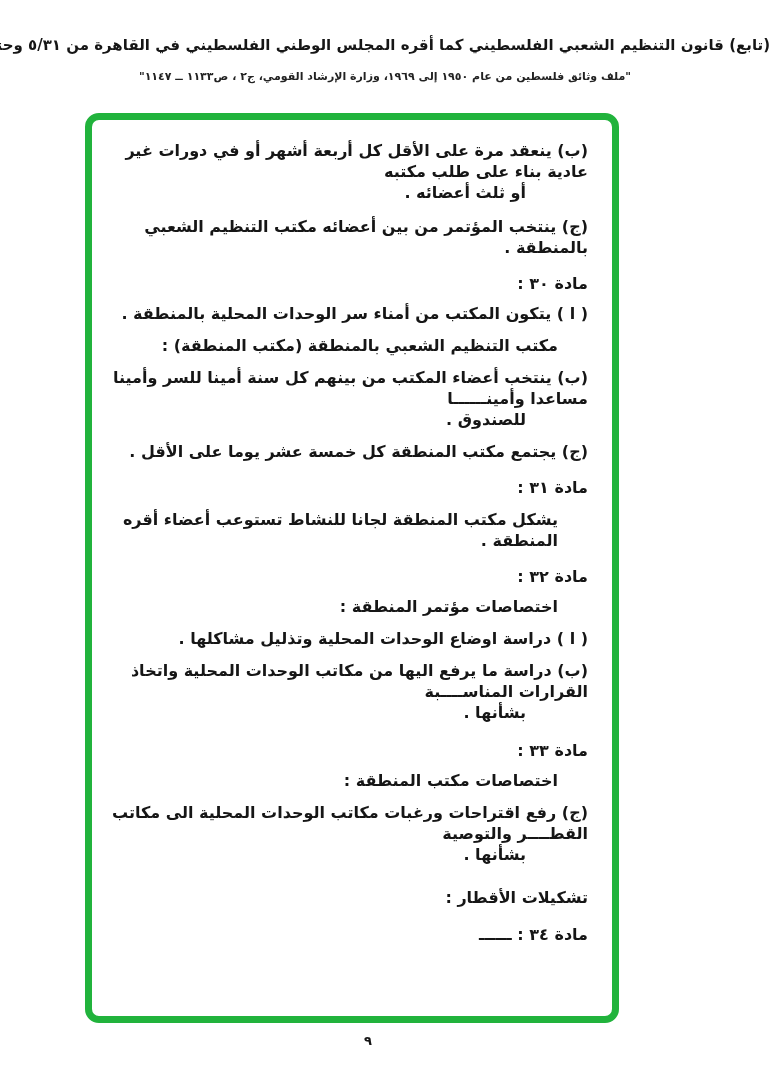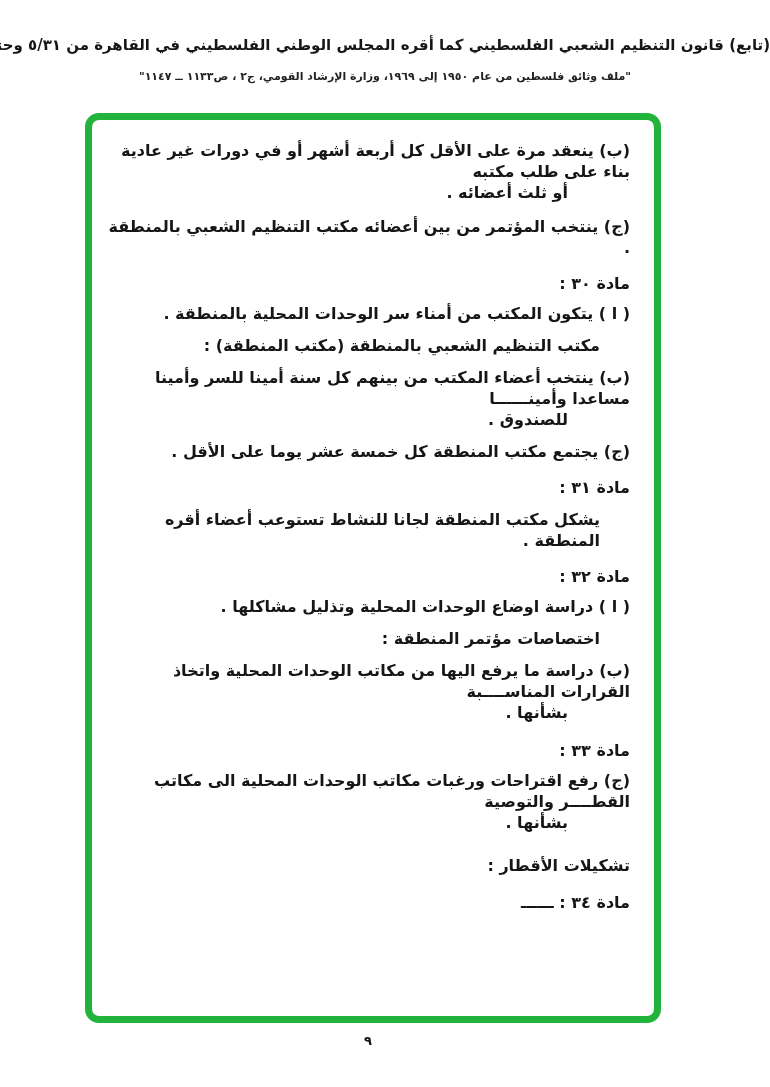--- a/index.html
+++ b/index.html
@@ -24,21 +24,21 @@
   .hdr2{
     position:absolute;top:70px;left:0;right:0;
     text-align:center;
     font-size:11px;font-weight:bold;
     color:#222;
     white-space:nowrap;
   }
   
   .frame{
     position:absolute;left:85px;top:113px;
-    width:576px;height:910px;
+    width:534px;height:910px;
     box-sizing:border-box;
     border:7px solid #21b33c;
     border-radius:14px;
     padding:20px 24px 6px 16px;
     overflow:hidden;
     background:#ffffff;
   }
   
   .frame p{
     margin:0 0 11px 0;
@@ -111,36 +111,39 @@
 
     <p class="g-md">
       <span class="l indent">يشكل مكتب المنطقة لجانا للنشاط تستوعب أعضاء أقره المنطقة .</span>
     </p>
 
     <p class="g-sm">
       <span class="l">مادة ٣٢ :</span>
     </p>
 
     <p>
-      <span class="l">( ا ) دراسة اوضاع الوحدات المحلية وتذليل مشاكلها .</span>
+      <span class="l indent">اختصاصات مؤتمر المنطقة :</span>
     </p>
 
     <p>
-      <span class="l indent">اختصاصات مؤتمر المنطقة :</span>
+      <span class="l">( ا ) دراسة اوضاع الوحدات المحلية وتذليل مشاكلها .</span>
     </p>
 
     <p class="m17">
       <span class="l">(ب) دراسة ما يرفع اليها من مكاتب الوحدات المحلية واتخاذ القرارات المناســــبة</span>
       <span class="l cont">بشأنها .</span>
     </p>
 
     <p class="g-sm">
       <span class="l">مادة ٣٣ :</span>
     </p>
 
+    <p>
+      <span class="l indent">اختصاصات مكتب المنطقة :</span>
+    </p>
 
 
 
     <p class="g-lg">
       <span class="l">(ج) رفع اقتراحات ورغبات مكاتب الوحدات المحلية الى مكاتب القطــــر والتوصية</span>
       <span class="l cont">بشأنها .</span>
     </p>
 
 
     <p class="intro-gap">

